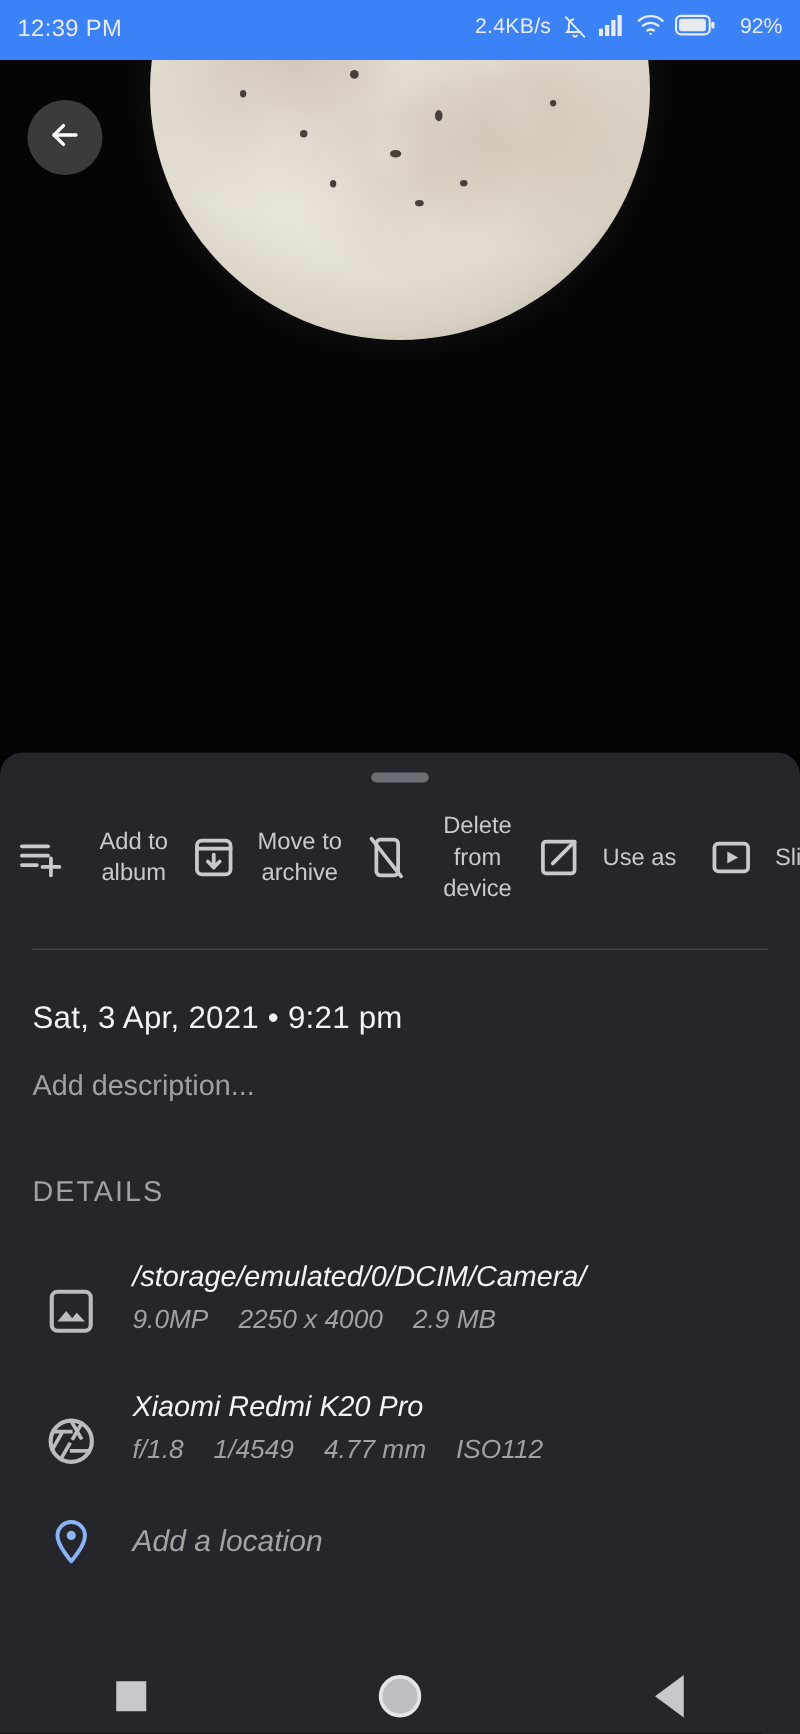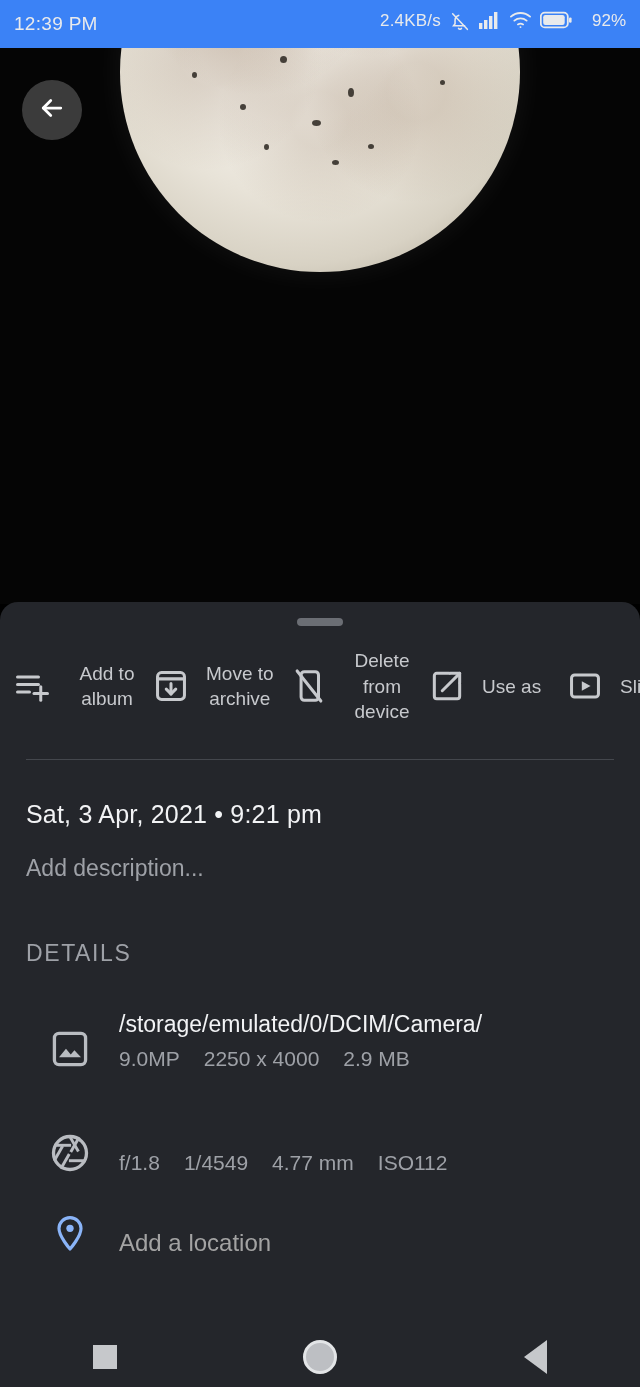--- a/index.html
+++ b/index.html
@@ -84,21 +84,21 @@
   }
   .description{
     margin:26px 0 0 26px; font-size:23px; color:#9ea1a7;
   }
 
   
   .details-hdr{
     margin:58px 0 0 26px; font-size:23px; color:#9ea1a7; letter-spacing:1.6px;
   }
   .row{
-    display:flex; align-items:flex-end; margin:34px 0 0 0; padding:0 21px;
+    display:flex; align-items:center; margin:34px 0 0 0; padding:0 8px;font-style:italic;
   }
   .row-ico{
     flex:0 0 98px; display:flex; justify-content:center; padding-top:26px;
   }
   .row-ico.pin{ padding-top:4px; }
   .row-body{ flex:1 1 auto; padding-top:2px; }
   .row-title{
     font-size:23px; color:#f2f3f5; line-height:1.33; word-break:break-all;
   }
   .row-sub{
@@ -287,20 +287,21 @@
           <circle cx="12" cy="12" r="9"></circle>
           <path d="M12 3.2l4.6 8" stroke-width="1.6"></path>
           <path d="M20.6 16.2h-9.2" stroke-width="1.6"></path>
           <path d="M7 20.6l4.6-8" stroke-width="1.6"></path>
           <path d="M3.4 16.2l4.6-8" stroke-width="1.6"></path>
           <path d="M3.4 7.8h9.2" stroke-width="1.6"></path>
           <path d="M17 3.4l-4.6 8" stroke-width="1.6"></path>
         </svg>
       </span>
       <span class="row-body">
+        <span class="row-title">Xiaomi Redmi K20 Pro</span>
         <span class="row-sub">
           <span>f/1.8</span>
           <span>1/4549</span>
           <span>4.77 mm</span>
           <span>ISO112</span>
         </span>
       </span>
     </div>
 
     <div class="row">

